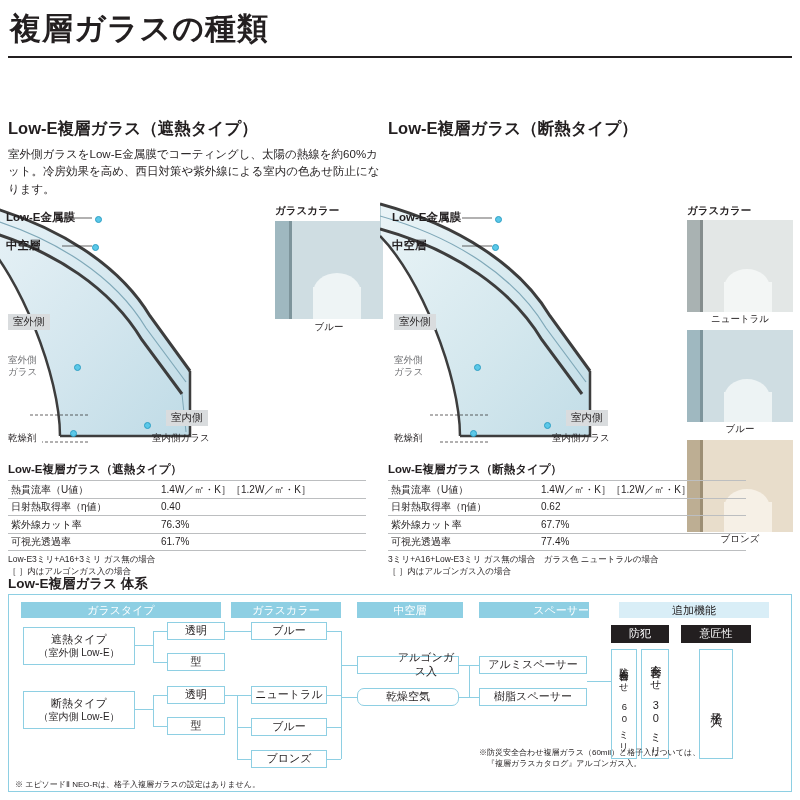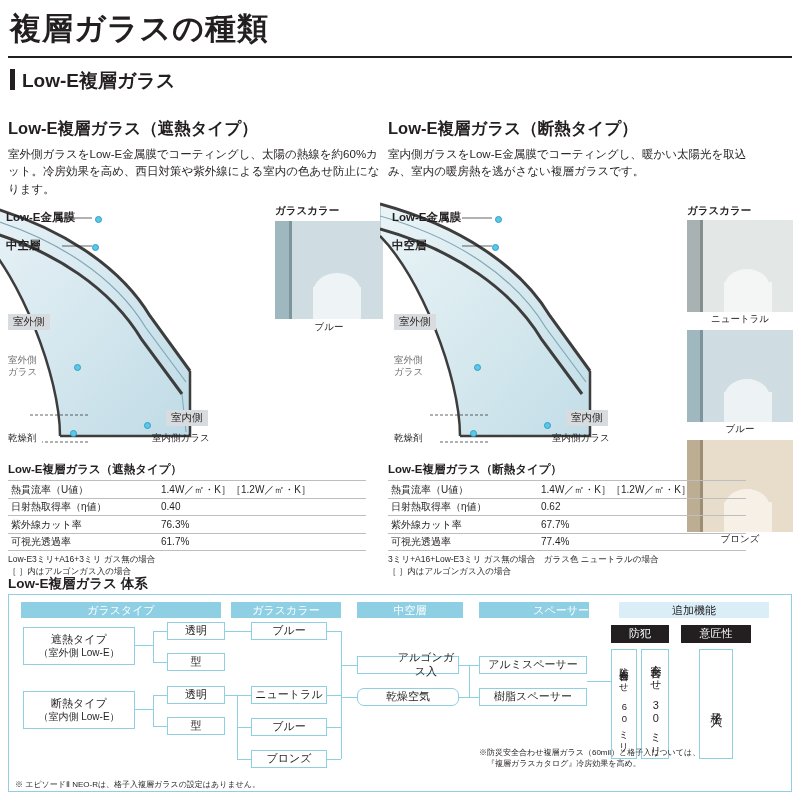--- a/index.html
+++ b/index.html
@@ -118,32 +118,28 @@
     position:absolute; font-size:8px; line-height:1.5; color:#231f20;
   }
 </style>
 </head>
 <body>
 
 <div class="page">
 
   <div class="title">複層ガラスの種類</div>
   <div class="rule"></div>
-  <div class="subtitle-wrap">
-    <span class="subtitle-bar"></span><span class="subtitle">Low-E複層ガラス</span>
-  </div>
 
   <div class="col left">
     <div class="col-h">Low-E複層ガラス（遮熱タイプ）</div>
     <div class="col-p">室外側ガラスをLow-E金属膜でコーティングし、太陽の熱線を約60%カット。冷房効果を高め、西日対策や紫外線による室内の色あせ防止になります。</div>
   </div>
 
   <div class="col right">
     <div class="col-h">Low-E複層ガラス（断熱タイプ）</div>
-    <div class="col-p">室内側ガラスをLow-E金属膜でコーティングし、暖かい太陽光を取込み、室内の暖房熱を逃がさない複層ガラスです。</div>
   </div>
 
   <div class="diagram left">
     <svg width="390" height="260" viewBox="0 0 390 260">
       <defs>
         <linearGradient id="gl" x1="0" y1="0" x2="1" y2="1">
           <stop offset="0%" stop-color="#e9f3f7"></stop>
           <stop offset="55%" stop-color="#d3e6ee"></stop>
           <stop offset="100%" stop-color="#bfdbe6"></stop>
         </linearGradient>
@@ -397,17 +393,17 @@
     <div class="fcell" style="left:470px; top:93px; width:108px; height:18px;">樹脂スペーサー</div>
 
     <div class="fcell dark" style="left:602px; top:30px; width:58px; height:18px; font-size:11px;">防犯</div>
     <div class="fcell dark" style="left:672px; top:30px; width:70px; height:18px; font-size:11px;">意匠性</div>
 
     <div class="fcell v" style="left:602px; top:54px; width:26px; height:110px; font-size:9.5px;">防災安全合わせ 60ミリ</div>
     <div class="fcell v" style="left:632px; top:54px; width:28px; height:110px; font-size:11px;">安全合わせ 30ミリ</div>
     <div class="fcell v" style="left:690px; top:54px; width:34px; height:110px; font-size:12px;">格子入</div>
 
     <div class="fnote" style="left:470px; top:152px;">※防災安全合わせ複層ガラス（60mil）と格子入については、</div>
-    <div class="fnote" style="left:470px; top:163px;">　『複層ガラスカタログ』冷房効果を高め。</div>
+    <div class="fnote" style="left:470px; top:163px;">　『複層ガラスカタログ』アルゴンガス入。</div>
     <div class="fnote" style="left:6px; top:184px;">※ エピソードⅡ NEO-Rは、格子入複層ガラスの設定はありません。</div>
   </div>
 
 </div>
 
 </body></html>

